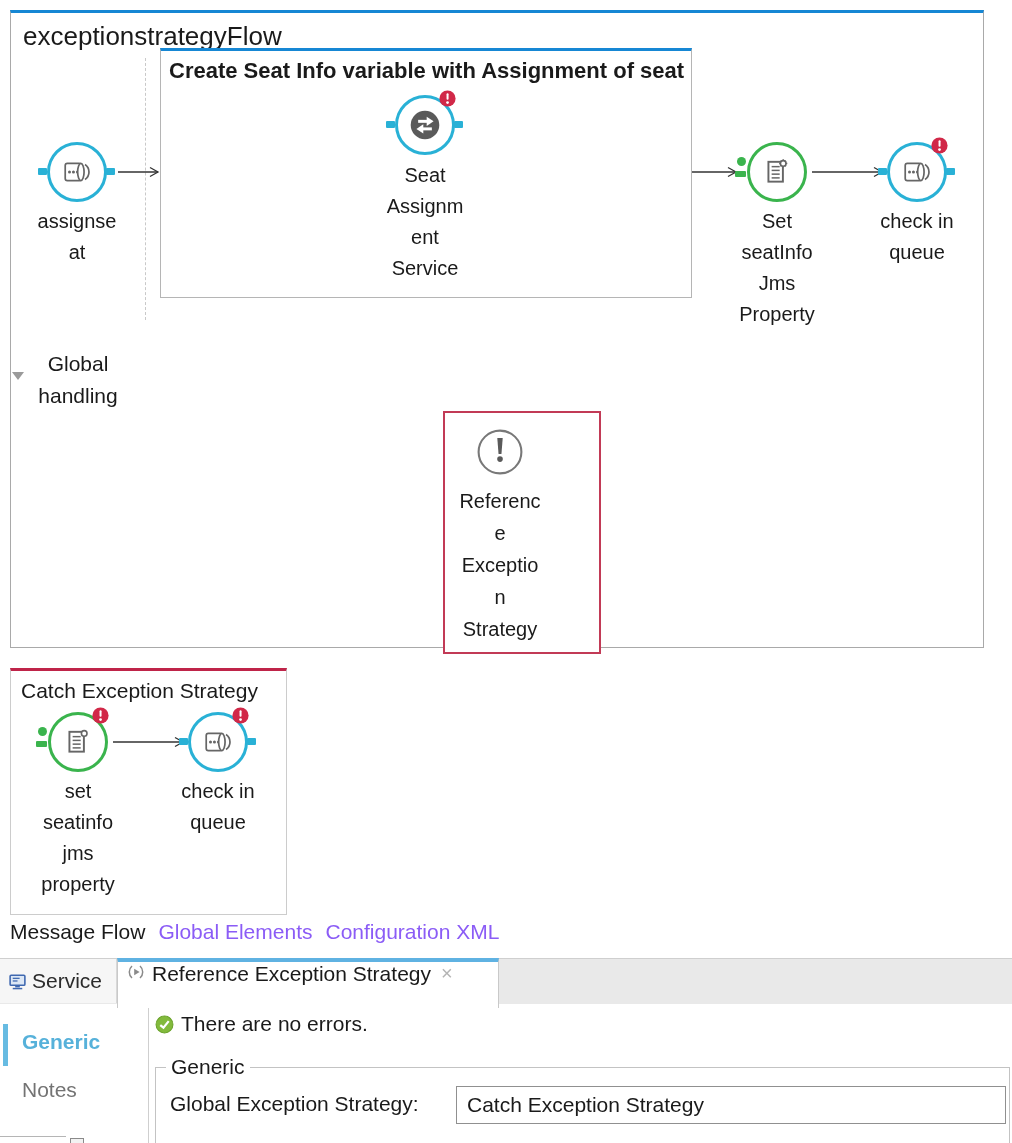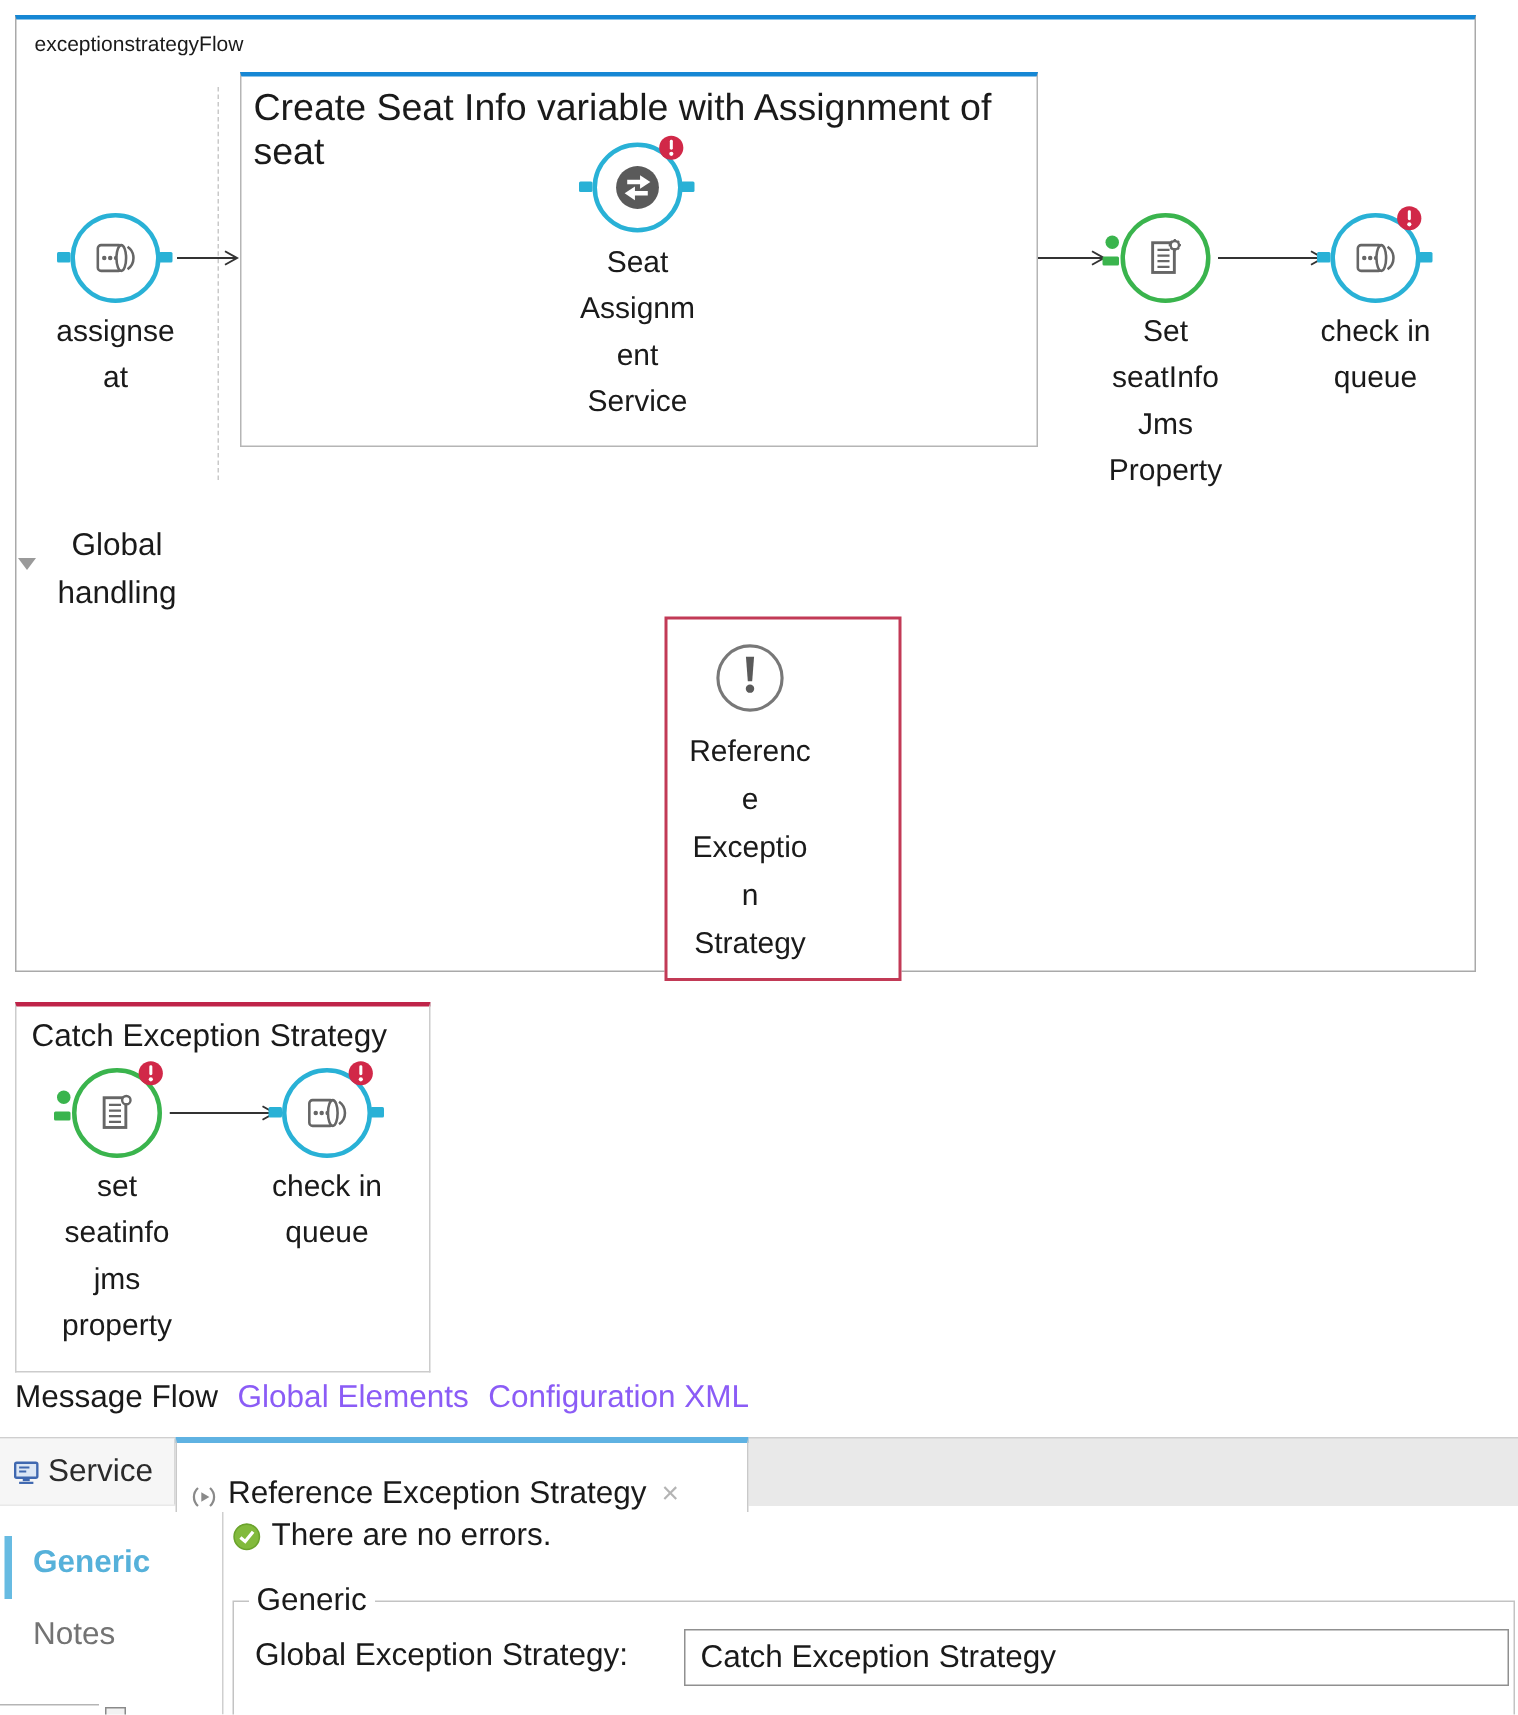--- a/index.html
+++ b/index.html
@@ -14,21 +14,21 @@
   .flow-container{
     left:10px;top:10px;width:972px;height:634px;
     border:1px solid #a9a9a9;border-top:3px solid #1687d4;
     background:#ffffff;
   }
   .scope-box{
     left:160px;top:48px;width:530px;height:246px;
     border:1px solid #b5b5b5;border-top:3px solid #1687d4;
     background:#ffffff;
   }
-  .scope-title{left:8px;top:7px;font-size:25px;position:absolute;}
+  .scope-title{left:8px;top:7px;font-size:22px;position:absolute;font-weight:bold;}
   .dashline{
     left:145px;top:58px;height:262px;width:0;
     border-left:1px dashed #c9c9c9;
   }
   .circle{
     width:54px;height:54px;border-radius:50%;
     background:#ffffff;box-sizing:content-box;
     display:flex;align-items:center;justify-content:center;
   }
   .cyan{border:3px solid #29b1d6;}
@@ -68,21 +68,21 @@
     background:#e9e9e9;border-top:1px solid #cfcfcf;
   }
   .console-tab{
     left:0;top:959px;width:117px;height:44px;background:#f6f6f6;
     border-right:1px solid #d8d8d8;display:flex;align-items:center;
     padding-left:8px;box-sizing:border-box;gap:5px;font-size:21px;color:#2b2b2b;
   }
   .props-tab{
     left:117px;top:958px;width:382px;height:50px;background:#ffffff;
     border-top:4px solid #5fb2e2;border-left:1px solid #c9c9c9;border-right:1px solid #c9c9c9;
-    box-sizing:border-box;display:flex;align-items:flex-end;gap:6px;
+    box-sizing:border-box;display:flex;align-items:flex-start;gap:6px;
     padding:0 8px;font-size:21px;z-index:2;
   }
   .close-x{color:#b4b4b4;font-size:20px;margin-left:4px;cursor:default;}
   .panel-content{left:0;top:1008px;width:1012px;height:135px;background:#fff;}
   .side-sep{left:148px;top:1008px;height:135px;width:0;border-left:1px solid #cfcfcf;}
   .side-generic{left:22px;top:1030px;font-size:21px;font-weight:bold;color:#56b1da;}
   .side-bar{left:3px;top:1024px;width:5px;height:42px;background:#67bbe2;}
   .side-notes{left:22px;top:1078px;font-size:21px;color:#737373;}
   .side-bottomline{left:0;top:1136px;width:66px;height:0;border-top:1px solid #b5b5b5;}
   .side-sq{left:70px;top:1138px;width:12px;height:10px;border:1px solid #8a8a8a;background:#f2f2f2;}
@@ -98,21 +98,21 @@
   .field-input{
     left:456px;top:1086px;width:550px;height:38px;box-sizing:border-box;
     border:1px solid #909090;font-size:21px;padding:0 10px;
     font-family:"Liberation Sans", sans-serif;color:#1a1a1a;background:#fff;outline:none;
   }
 </style>
 </head>
 <body>
 
 <div class="abs flow-container">
-  <div class="abs" style="left:12px;top:8px;font-size:14px">exceptionstrategyFlow</div>
+  <div class="abs" style="left:12px;top:8px;font-size:26px">exceptionstrategyFlow</div>
 </div>
 
 <div class="abs dashline"></div>
 
 <div class="abs circle cyan" style="left:47px;top:142px">
   <svg width="30" height="30" viewBox="0 0 28 28">
     <rect x="3" y="6" width="15" height="16" rx="2" fill="#fff" stroke="#666" stroke-width="1.6"></rect>
     <circle cx="7" cy="14" r="1.4" fill="#666"></circle>
       <circle cx="10.7" cy="14" r="1.4" fill="#666"></circle>
       <circle cx="14.4" cy="14" r="1.4" fill="#666"></circle>

